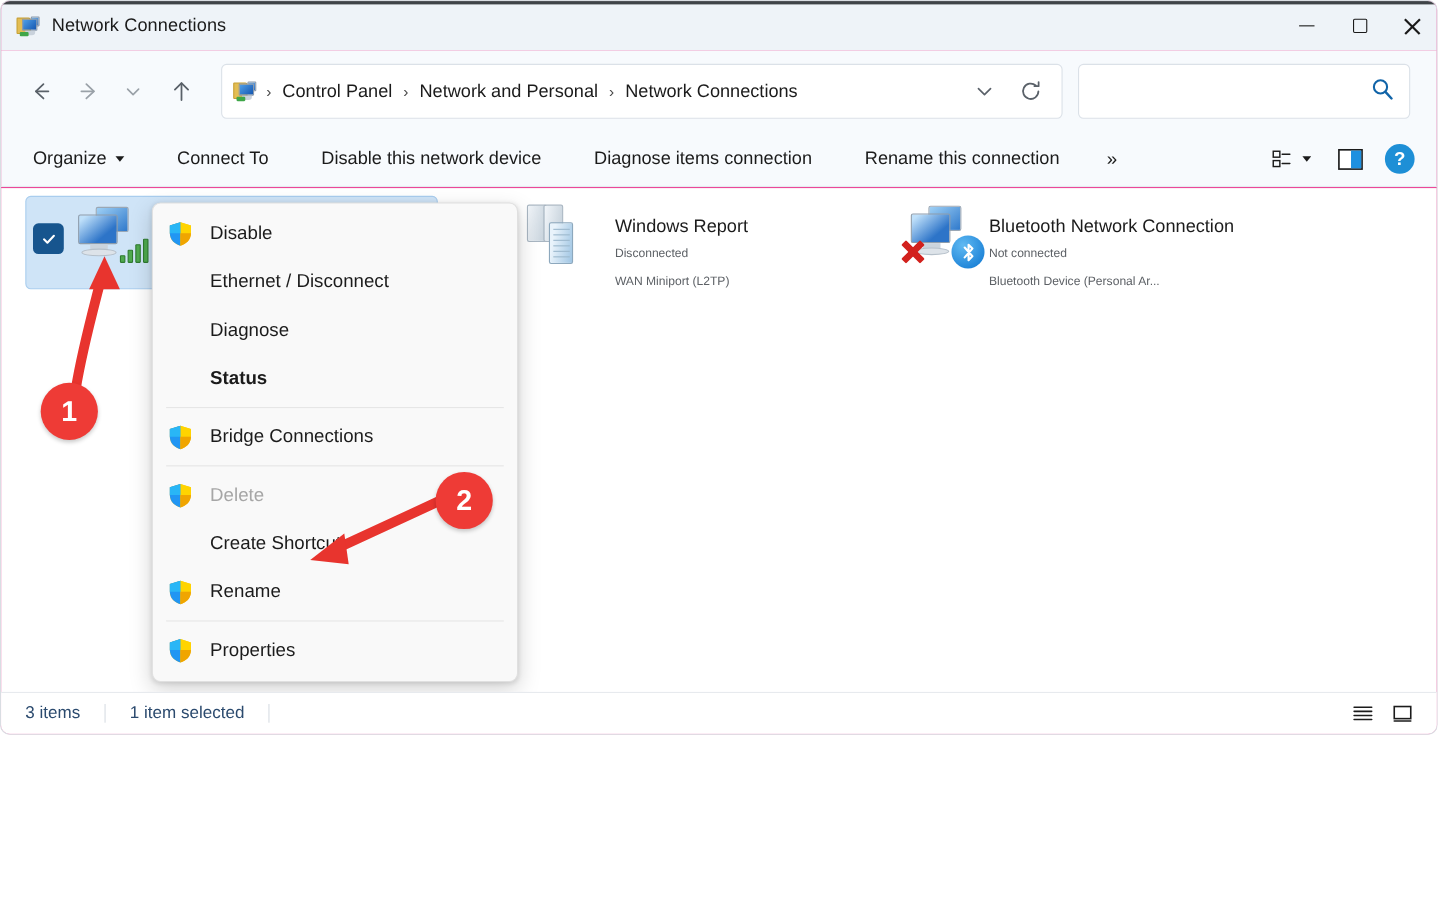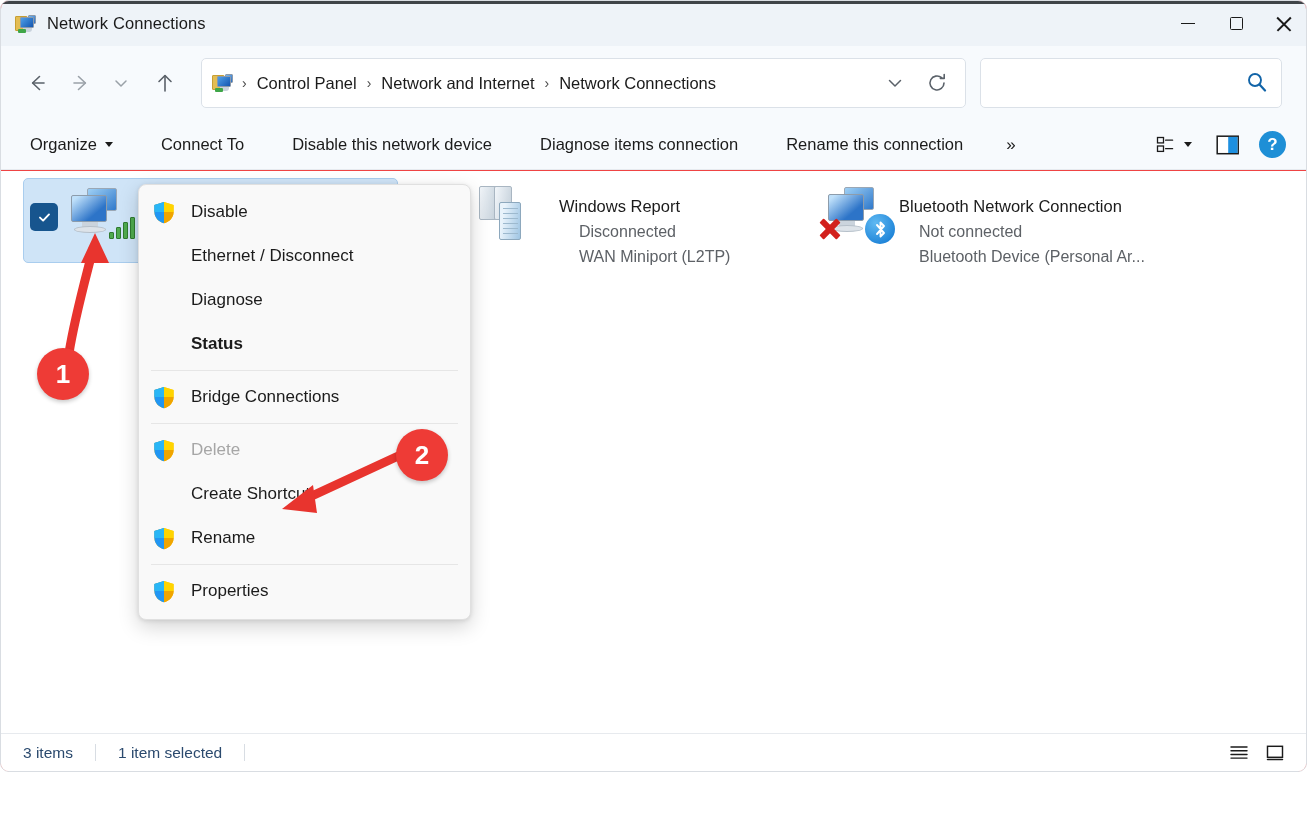--- a/index.html
+++ b/index.html
@@ -5,22 +5,22 @@
   * { box-sizing: border-box; }
   html, body {
     margin: 0; padding: 0;
     width: 1307px; height: 832px;
     background: #ffffff;
     font-family: "Liberation Sans", sans-serif;
     overflow: hidden;
   }
   #window {
     position: relative;
-    width: 1307px; height: 772px;
-    background: #ef4444;
+    width: 1307px; height: 668px;
+    background: #ec4899;
     border-radius: 9px;
     overflow: hidden;
     border: 1px solid #d9dde2;
   }
 
   
   #titlebar {
     position: absolute; left: 0; top: 0;
     width: 1307px; height: 45px;
     background: #eef3f8;
@@ -215,21 +215,21 @@
     background: #17558e; border-radius: 5px;
     margin-top: 18px; margin-right: 2px;
     display: flex; align-items: center; justify-content: center;
   }
   .icon-slot { width: 76px; height: 70px; position: relative; flex: none; }
   .txt-slot { margin-left: 6px; padding-top: 10px; }
   .conn-title {
     font-size: 16.5px; color: #1b1b1b; line-height: 25px; white-space: nowrap;
   }
   .conn-sub {
-    font-size: 16px; color: #5d6166; line-height: 25px; white-space: nowrap; margin-left: 20px;
+    font-size: 11px; color: #5d6166; line-height: 25px; white-space: nowrap;
   }
 
   
   .net-mon-back {
     position: absolute; left: 27px; top: 3px; width: 30px; height: 23px;
     background: linear-gradient(140deg,#9fd0f5,#2f79cb);
     border: 1.3px solid #9aa7b5; border-radius: 2px;
   }
   .net-mon-front {
     position: absolute; left: 11px; top: 10px; width: 36px; height: 27px;
@@ -400,21 +400,21 @@
       <div id="crumb-icon">
         <div class="folder-back"></div>
         <div class="mon-side"></div>
         <div class="mon-main"></div>
         <div class="mon-base"></div>
         <div class="mon-green"></div>
       </div>
       <span class="crumb-sep">›</span>
       <span class="crumb">Control Panel</span>
       <span class="crumb-sep">›</span>
-      <span class="crumb">Network and Internet</span>
+      <span class="crumb">Network and Personal</span>
       <span class="crumb-sep">›</span>
       <span class="crumb">Network Connections</span>
 
       <div id="crumb-dropdown">
         <svg width="18" height="18" viewBox="0 0 18 18">
           <path d="M3.5 6.5 L9 12 L14.5 6.5" fill="none" stroke="#5a6169" stroke-width="1.5" stroke-linecap="round" stroke-linejoin="round"></path>
         </svg>
       </div>
       <div id="refresh-btn">
         <svg width="22" height="22" viewBox="0 0 22 22">

